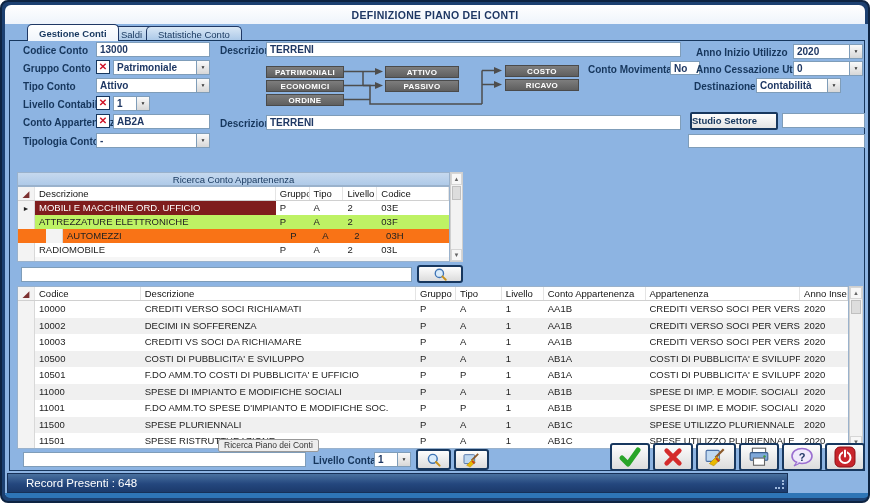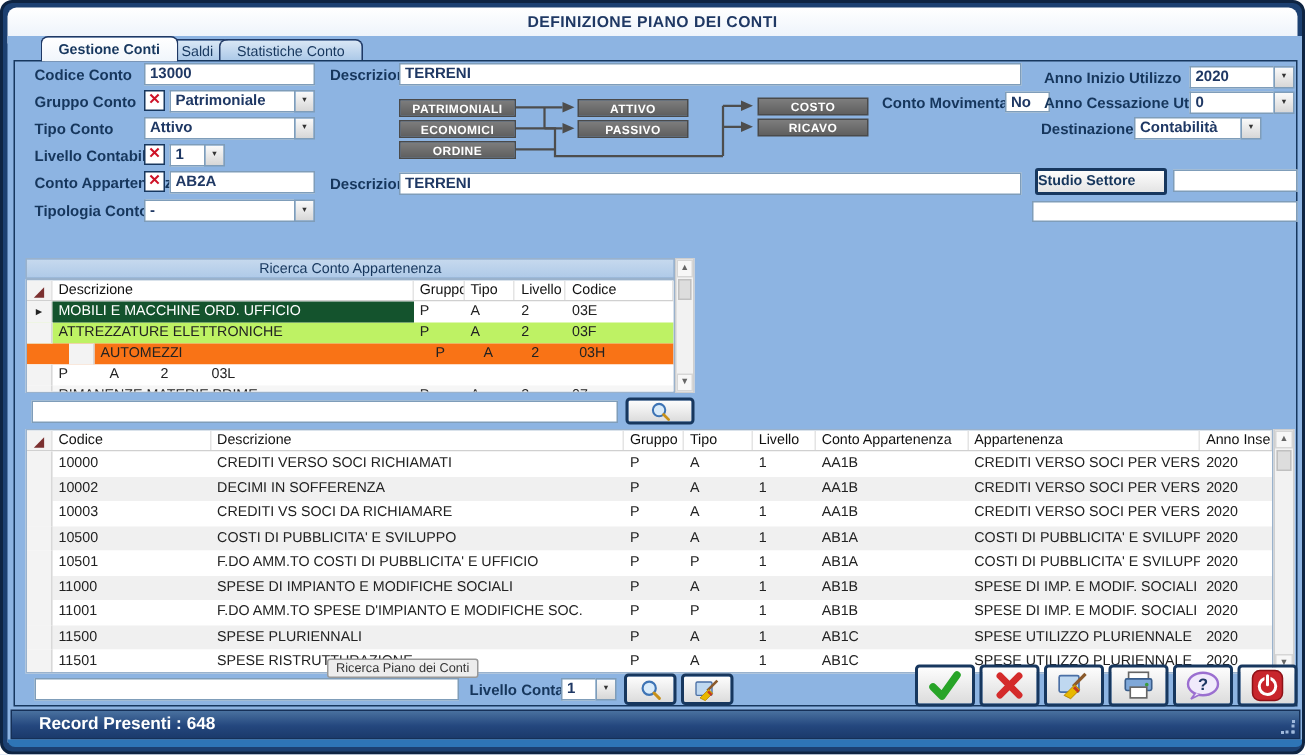--- a/index.html
+++ b/index.html
@@ -38,30 +38,30 @@
   .ghead .gcell{color:#111;border-right:1px solid #E4E4E4;}
   .selcol{background:#F3F3F3;border-right:1px solid #D8D8D8;flex:none;text-align:center;color:#333;}
   .ghead{height:14px;line-height:14px;border-bottom:1px solid #D0D0D0;background:#fff;}
   .ra .grow.body{height:14px;line-height:14px;}
   .pt .grow.body{height:16.5px;line-height:16.5px;}
   .grow.body:nth-child(odd){background:#F0F0F0;}
   .grow.body:nth-child(even){background:#FFFFFF;}
   .ra-c0,.pt-c0{width:17px;}
   .ra-c1{width:242px;}.ra-c2{width:34px;}.ra-c3{width:34px;}.ra-c4{width:34px;}.ra-c5{width:72px;}
   .pt-c1{width:106px;}.pt-c2{width:276px;}.pt-c3{width:40px;}.pt-c4{width:46px;}.pt-c5{width:42px;}.pt-c6{width:102px;}.pt-c7{width:155px;}.pt-c8{width:48px;}
-  .cell-selected{background:#14532d;color:#fff !important;}
+  .cell-selected{background:#7f1d1d;color:#fff !important;}
   .sort-tri{color:#7B3030;font-size:9px;}
   .ptr{font-size:7px;color:#222;}
   .hdrbar{position:absolute;background:linear-gradient(#C6D9EE,#AFCAE8);border:1px solid #9AB2CC;text-align:center;font-size:9.5px;color:#16365C;line-height:13px;}
   
   .ibtn{position:absolute;background:linear-gradient(#FDFDFD,#DCDCDC);border:2px solid #17375E;border-radius:3px;display:flex;align-items:center;justify-content:center;cursor:pointer;}
   .btn{position:absolute;background:linear-gradient(#FDFDFD,#E4E4E4);border:2px solid #17375E;border-radius:2px;font-size:9.5px;font-weight:bold;color:#16365C;cursor:pointer;}
   .tag{position:absolute;background:#EDEDED;border:1px solid #999;border-radius:2px;font-size:8.5px;color:#333;padding:0 5px;line-height:11px;}
   
-  .statusbar{position:absolute;left:2px;top:449px;width:860px;height:20px;background:linear-gradient(#49719F,#24477E 55%,#1B3A6B);border:1px solid #163057;color:#fff;font-size:11.5px;font-weight:bold;line-height:19px;padding-left:18px;}
+  .statusbar{position:absolute;left:2px;top:449px;width:781px;height:20px;background:linear-gradient(#49719F,#24477E 55%,#1B3A6B);border:1px solid #163057;color:#fff;font-size:11.5px;font-weight:normal;line-height:19px;padding-left:18px;}
   .grip{position:absolute;right:3px;bottom:3px;width:9px;height:9px;border-right:2px dotted #9FB9DC;border-bottom:2px dotted #9FB9DC;}
   .q{position:absolute;font-size:11px;font-weight:bold;color:#1F3864;}
 </style>
 </head>
 <body>
 
 <div class="window">
   <div class="titlebar">DEFINIZIONE PIANO DEI CONTI</div>
   <div class="inner">
 
@@ -182,20 +182,21 @@
         <div class="grow body" style="background:#f97316;padding-left:28px;">
           <div class="gcell selcol ra-c0"></div>
           <div class="gcell ra-c1">AUTOMEZZI</div>
           <div class="gcell ra-c2">P</div>
           <div class="gcell ra-c3">A</div>
           <div class="gcell ra-c4">2</div>
           <div class="gcell ra-c5">03H</div>
         </div>
         <div class="grow body" style="background:#fff;">
           <div class="gcell selcol ra-c0"></div>
+          <div class="gcell ra-c1">RADIOMOBILE</div>
           <div class="gcell ra-c2">P</div>
           <div class="gcell ra-c3">A</div>
           <div class="gcell ra-c4">2</div>
           <div class="gcell ra-c5">03L</div>
         </div>
         <div class="grow body" style="background:#F6F6F6;">
           <div class="gcell selcol ra-c0"></div>
           <div class="gcell ra-c1">RIMANENZE MATERIE PRIME</div>
           <div class="gcell ra-c2">P</div>
           <div class="gcell ra-c3">A</div>

